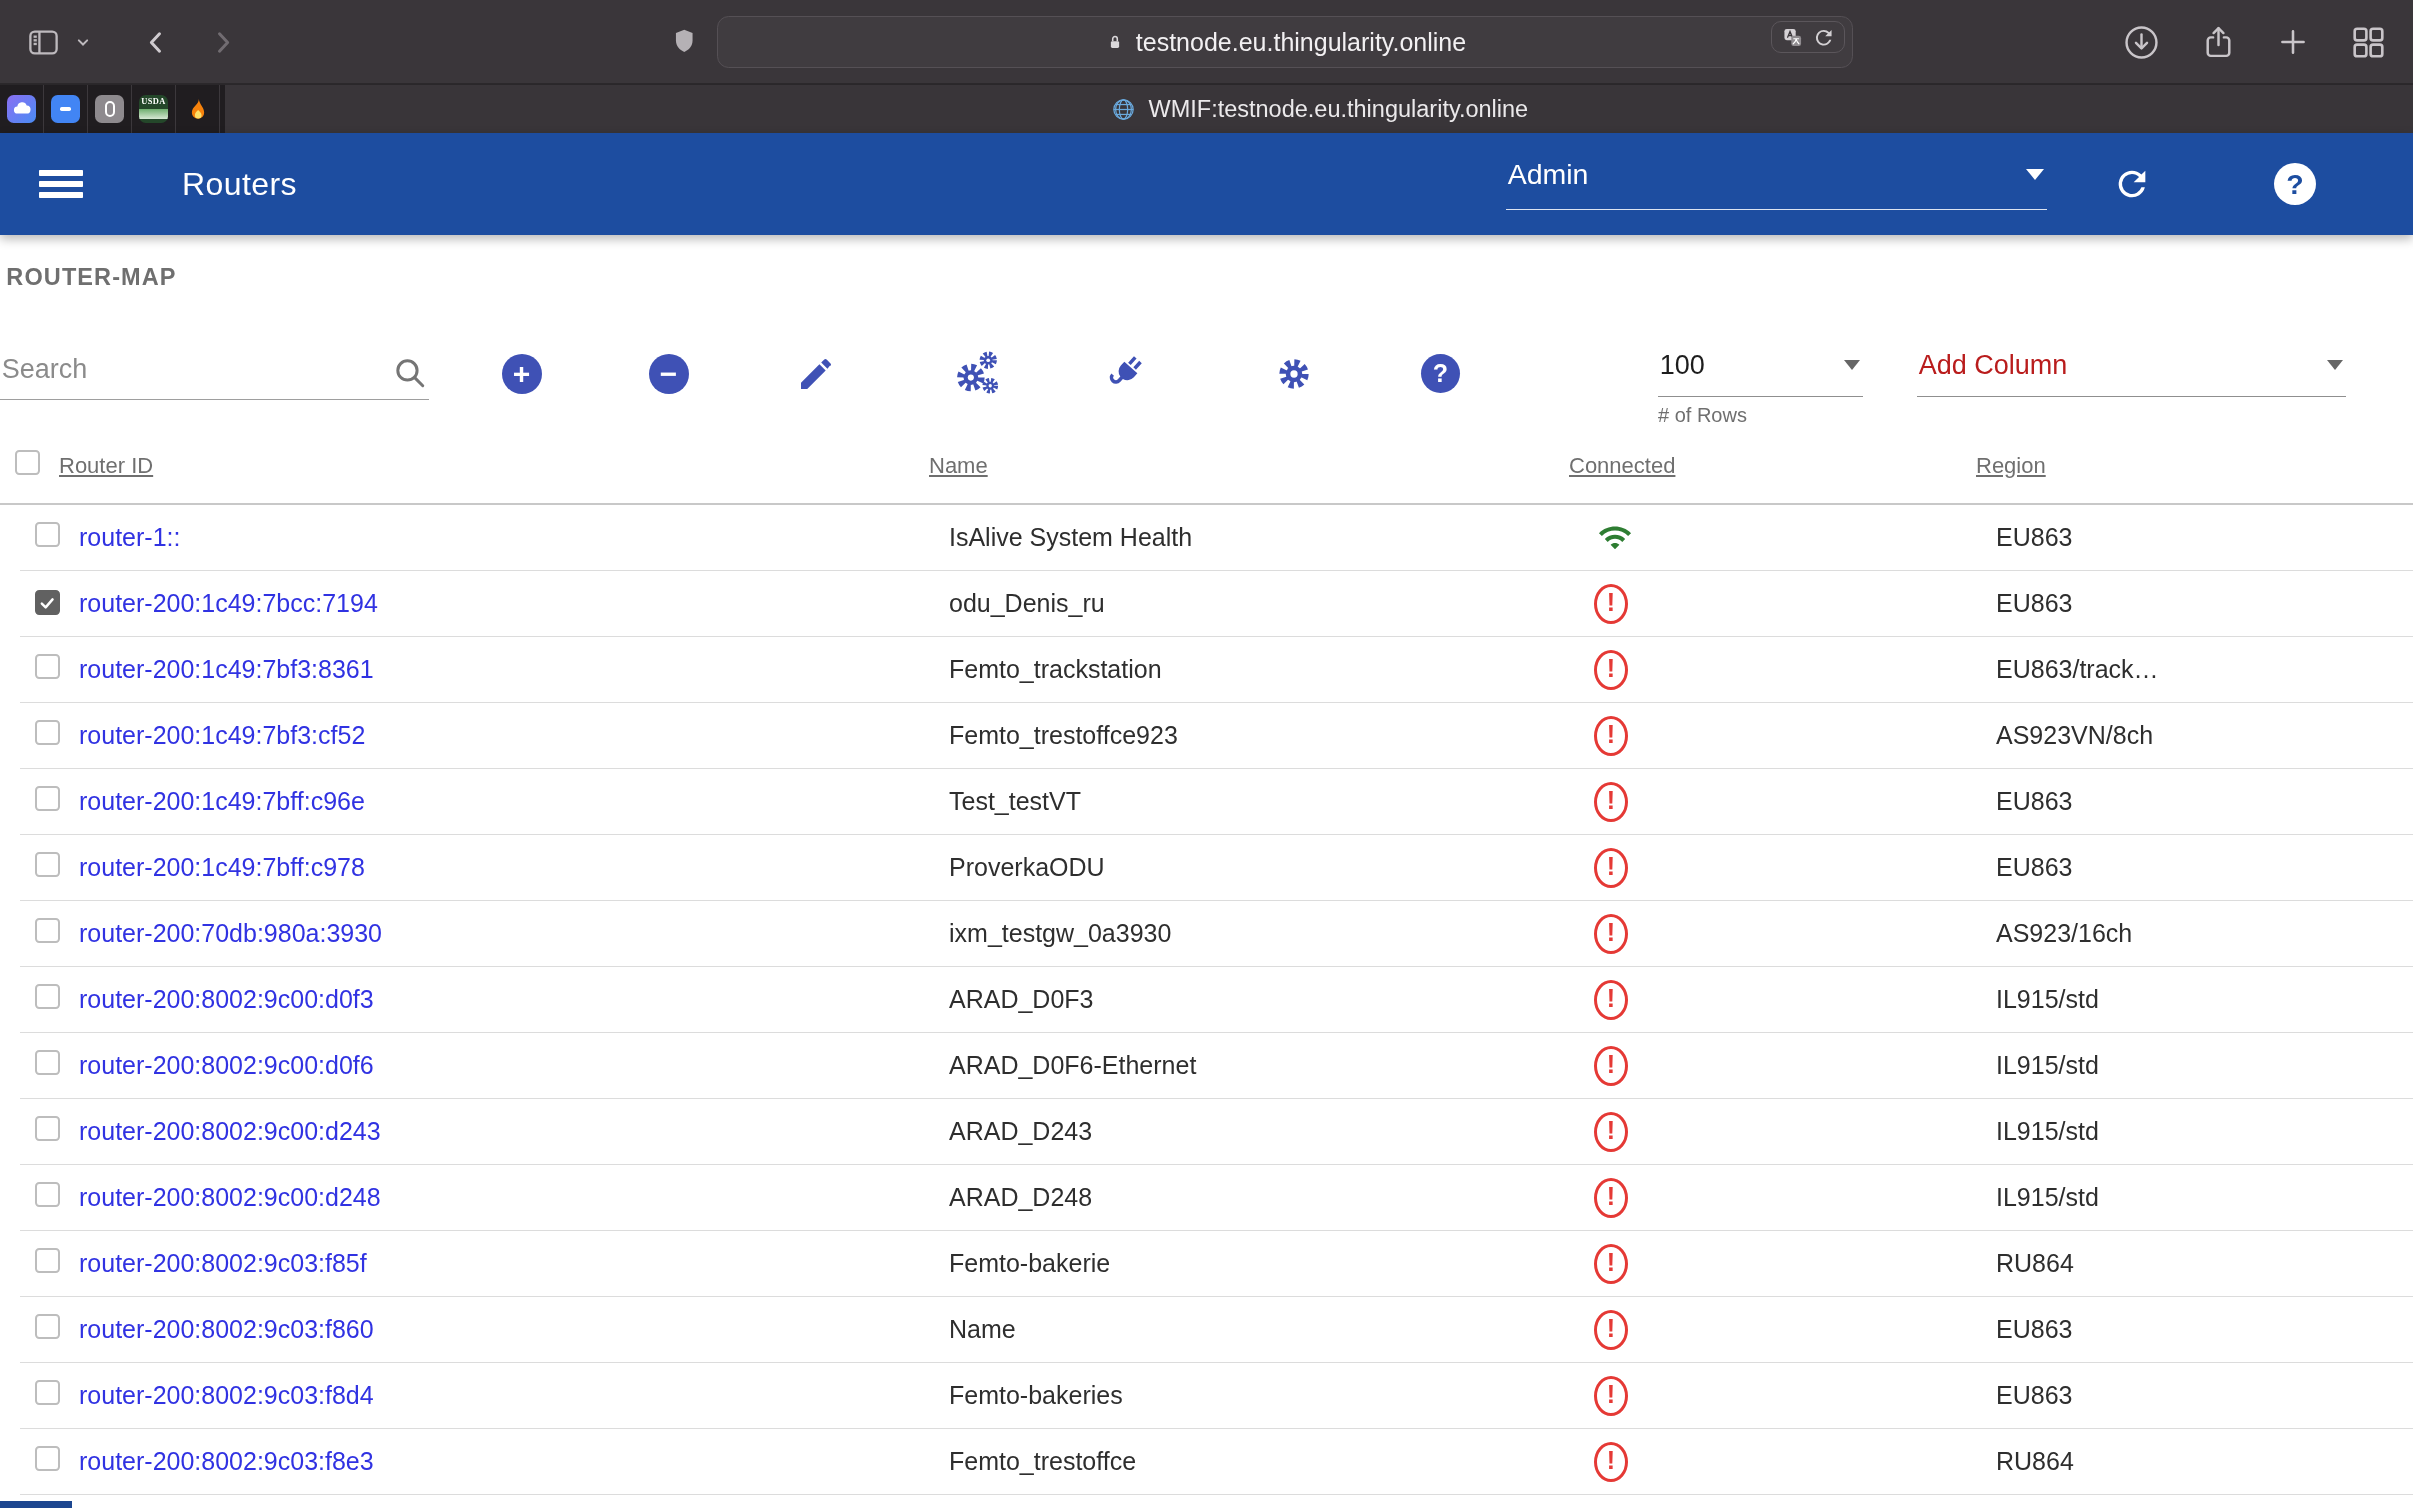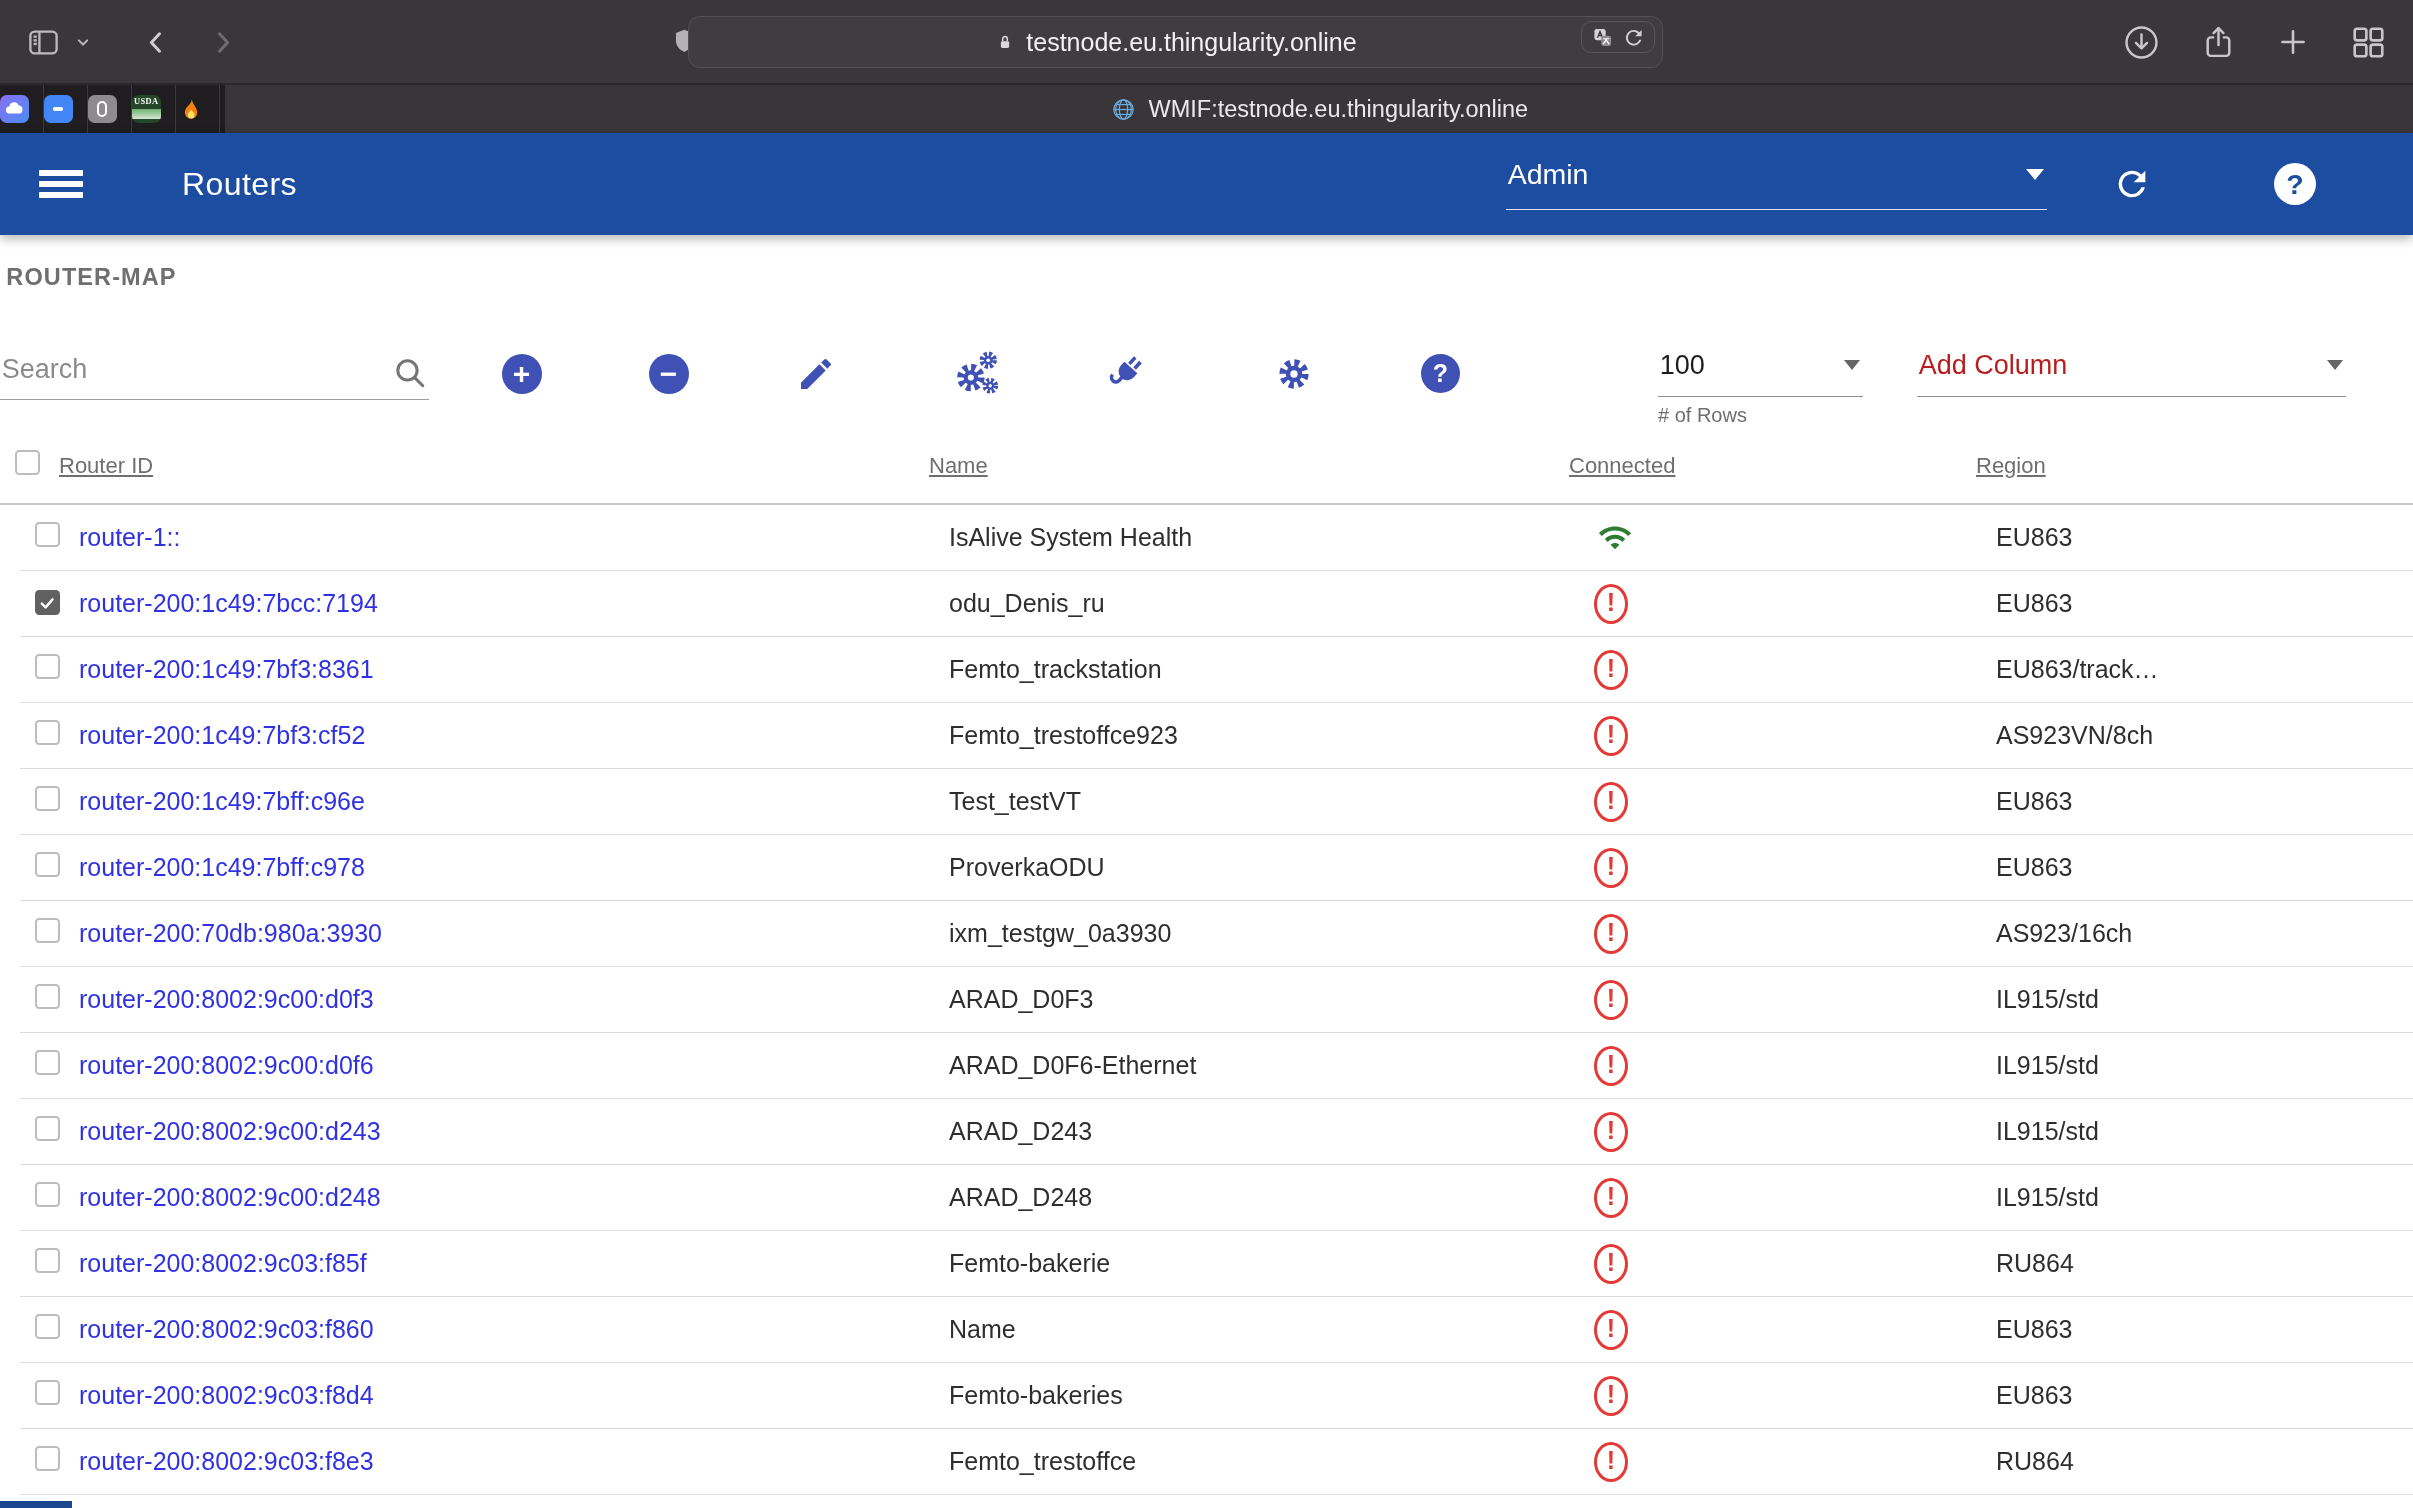--- a/index.html
+++ b/index.html
@@ -14,27 +14,27 @@
   *{box-sizing:border-box;}
   body{margin:0;background:#fff;font-family:"Liberation Sans",sans-serif;}
   #canvas{position:relative;width:2413px;height:1508px;background:#fff;overflow:hidden;}
 
   
   .safari-toolbar{position:relative;height:84px;background:#3a363a;border-bottom:0.8px solid #2b282b;}
   .st-left{position:absolute;left:23.5px;top:0;height:84px;display:flex;align-items:center;}
   .st-right{position:absolute;right:25px;top:0;height:84px;display:flex;align-items:center;gap:39px;}
   .st-icon{display:flex;align-items:center;justify-content:center;}
   .shield-wrap{position:absolute;left:670px;top:23.5px;}
-  .url-field{position:absolute;left:688px;top:16px;width:975px;height:52px;background:#403c40;border:0.8px solid #555055;border-radius:11.7px;display:flex;align-items:center;justify-content:center;gap:10px;color:#f2f0f2;font-size:25px;}
+  .url-field{position:absolute;left:717px;top:16px;width:1136px;height:52px;background:#403c40;border:0.8px solid #555055;border-radius:11.7px;display:flex;align-items:center;justify-content:center;gap:10px;color:#f2f0f2;font-size:25px;}
   .url-right{position:absolute;right:6.7px;top:4.2px;display:flex;align-items:center;gap:8.4px;border:0.8px solid #5b565b;border-radius:10px;padding:3.4px 8.4px;}
 
   
   .tab-strip{height:49px;background:#393539;display:flex;border-top:0.8px solid #2a272a;}
   .pinned-tabs{display:flex;width:225px;background:#201d20;}
-  .pinned-tab{width:44px;border-right:0.8px solid #3c383c;display:flex;align-items:center;justify-content:flex-start;}
+  .pinned-tab{width:44px;border-right:0.8px solid #3c383c;display:flex;align-items:center;justify-content:center;}
   .fav{width:28.5px;height:28.5px;border-radius:6.7px;display:flex;align-items:center;justify-content:center;overflow:hidden;}
   .fav-cloud{background:linear-gradient(135deg,#8a6ff2,#4a8cf4);}
   .fav-docs{background:#4285f4;display:flex;flex-direction:column;justify-content:center;gap:3.4px;padding:0 5.9px;}
   .fav-docs i{display:block;height:3.4px;border-radius:1.7px;background:#fff;}
   .fav-docs i:nth-child(2){width:60%;}
   .fav-gray{background:#8e8a8e;}
   .fav-gray b{display:block;width:10px;height:16px;border:2.5px solid #fff;border-radius:5px;}
   .fav-usda{background:#24472a;flex-direction:column;justify-content:flex-start;padding-top:2.5px;}
   .fav-usda span{color:#fff;font-family:"Liberation Serif",serif;font-size:8.4px;font-weight:bold;letter-spacing:0.4px;}
   .fav-usda .field{margin-top:2.5px;width:100%;height:10px;background:linear-gradient(#6fae6f,#d7e8d4);}

